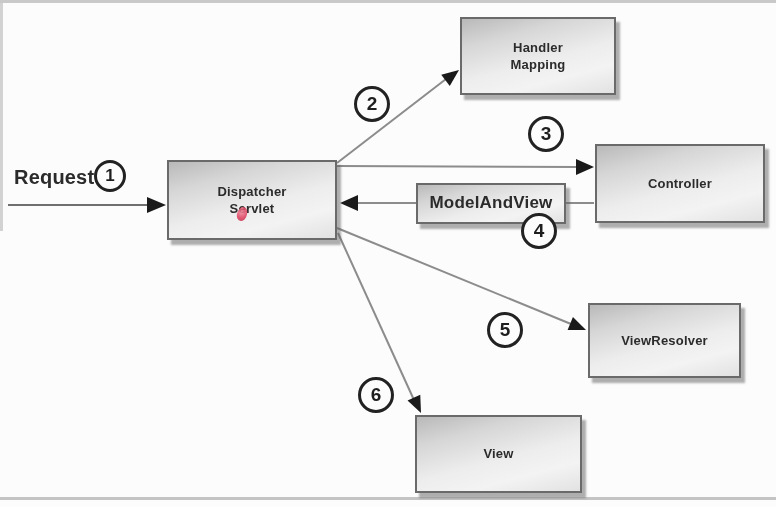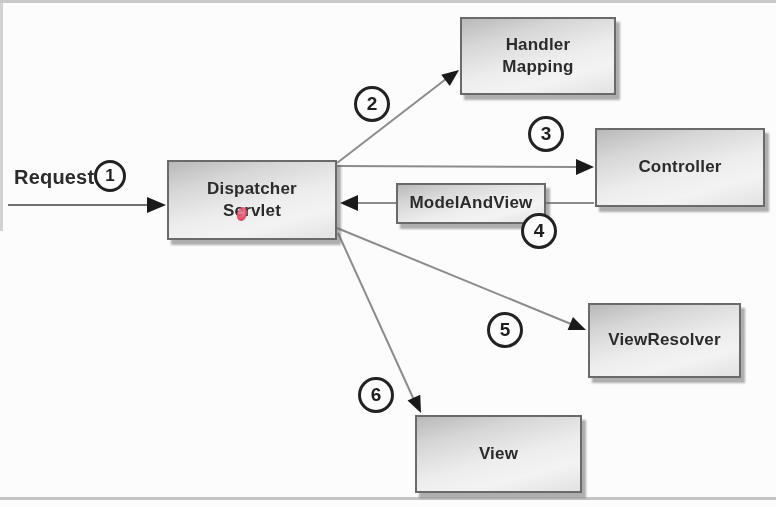--- a/index.html
+++ b/index.html
@@ -47,29 +47,29 @@
     box-sizing: border-box;
     border: 2px solid #6a6a6a;
     background: linear-gradient(165deg, #b9b9b9 0%, #d6d6d6 25%, #ededed 55%, #f3f3f3 75%, #e2e2e2 100%);
     box-shadow: 4px 5px 2px rgba(95, 95, 95, 0.5);
     display: flex;
     align-items: center;
     justify-content: center;
     text-align: center;
     color: #2b2b2b;
     font-weight: 600;
-    font-size: 17px;
+    font-size: 13px;
     line-height: 1.32;
     white-space: pre-line;
     letter-spacing: 0.2px;
   }
   .node-dispatcher { left: 167px; top: 160px; width: 170px; height: 80px; }
   .node-handler    { left: 460px; top: 17px;  width: 156px; height: 78px; }
-  .node-controller { left: 595px; top: 128px; width: 170px; height: 79px; }
-  .node-mav        { left: 396px; top: 183px; width: 150px; height: 41px; font-size: 17px; }
+  .node-controller { left: 595px; top: 144px; width: 170px; height: 79px; }
+  .node-mav        { left: 416px; top: 183px; width: 150px; height: 41px; font-size: 17px; }
   .node-resolver   { left: 588px; top: 303px; width: 153px; height: 75px; }
   .node-view       { left: 415px; top: 415px; width: 167px; height: 78px; }
 
   .badge {
     position: absolute;
     box-sizing: border-box;
     width: 36px; height: 36px;
     border: 3px solid #222222;
     border-radius: 50%;
     background: #fcfcfc;

